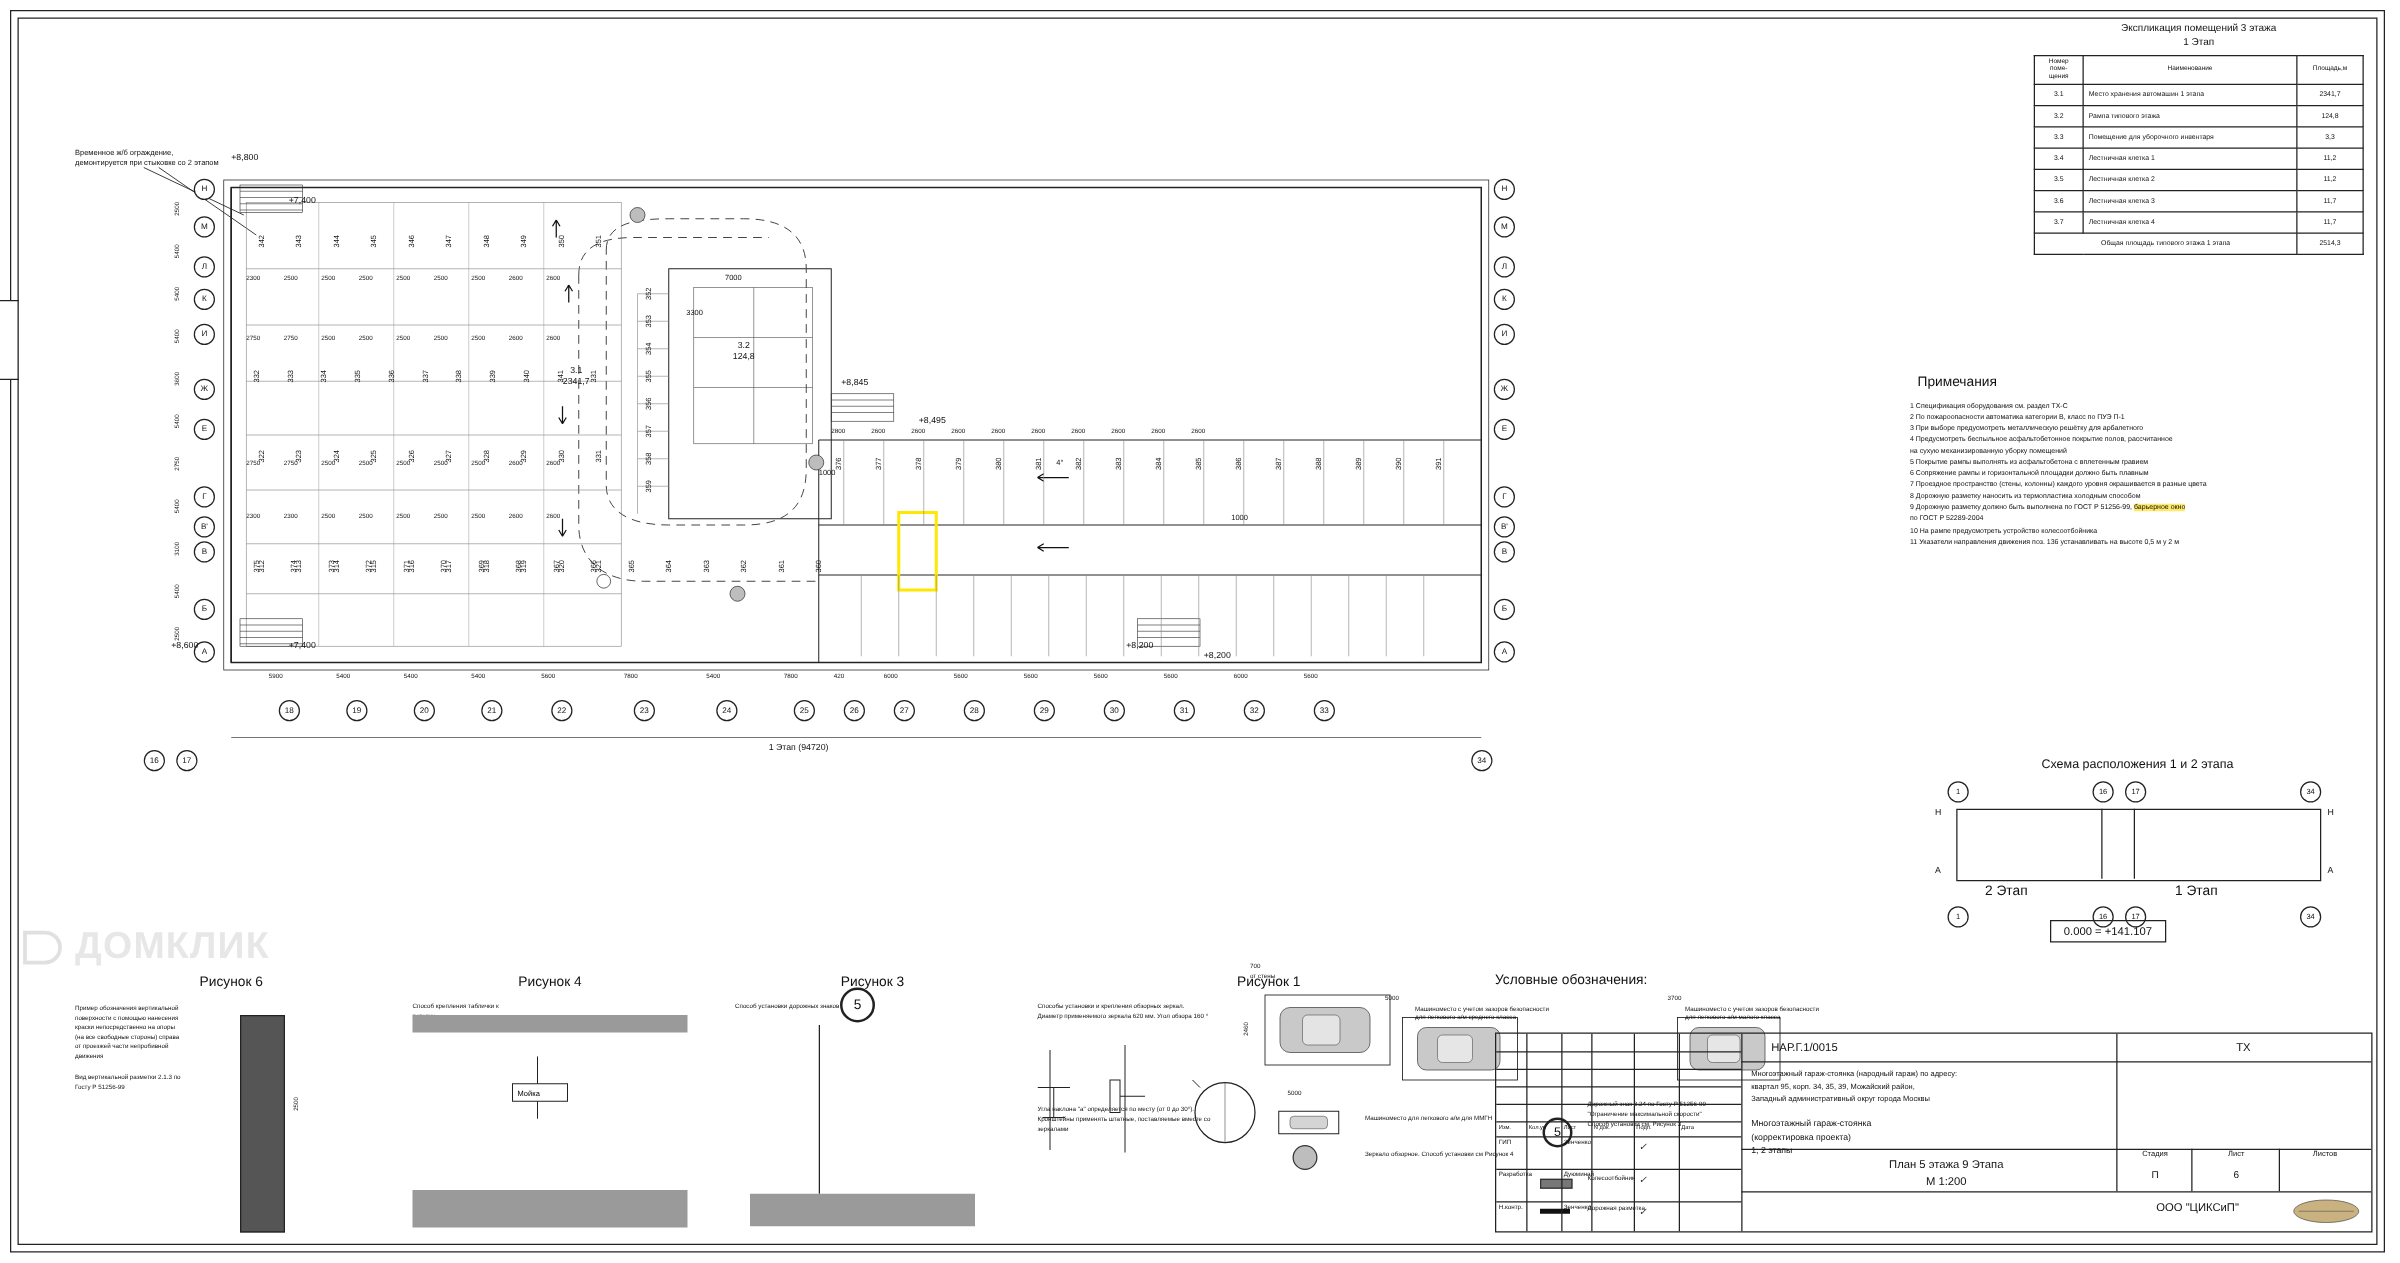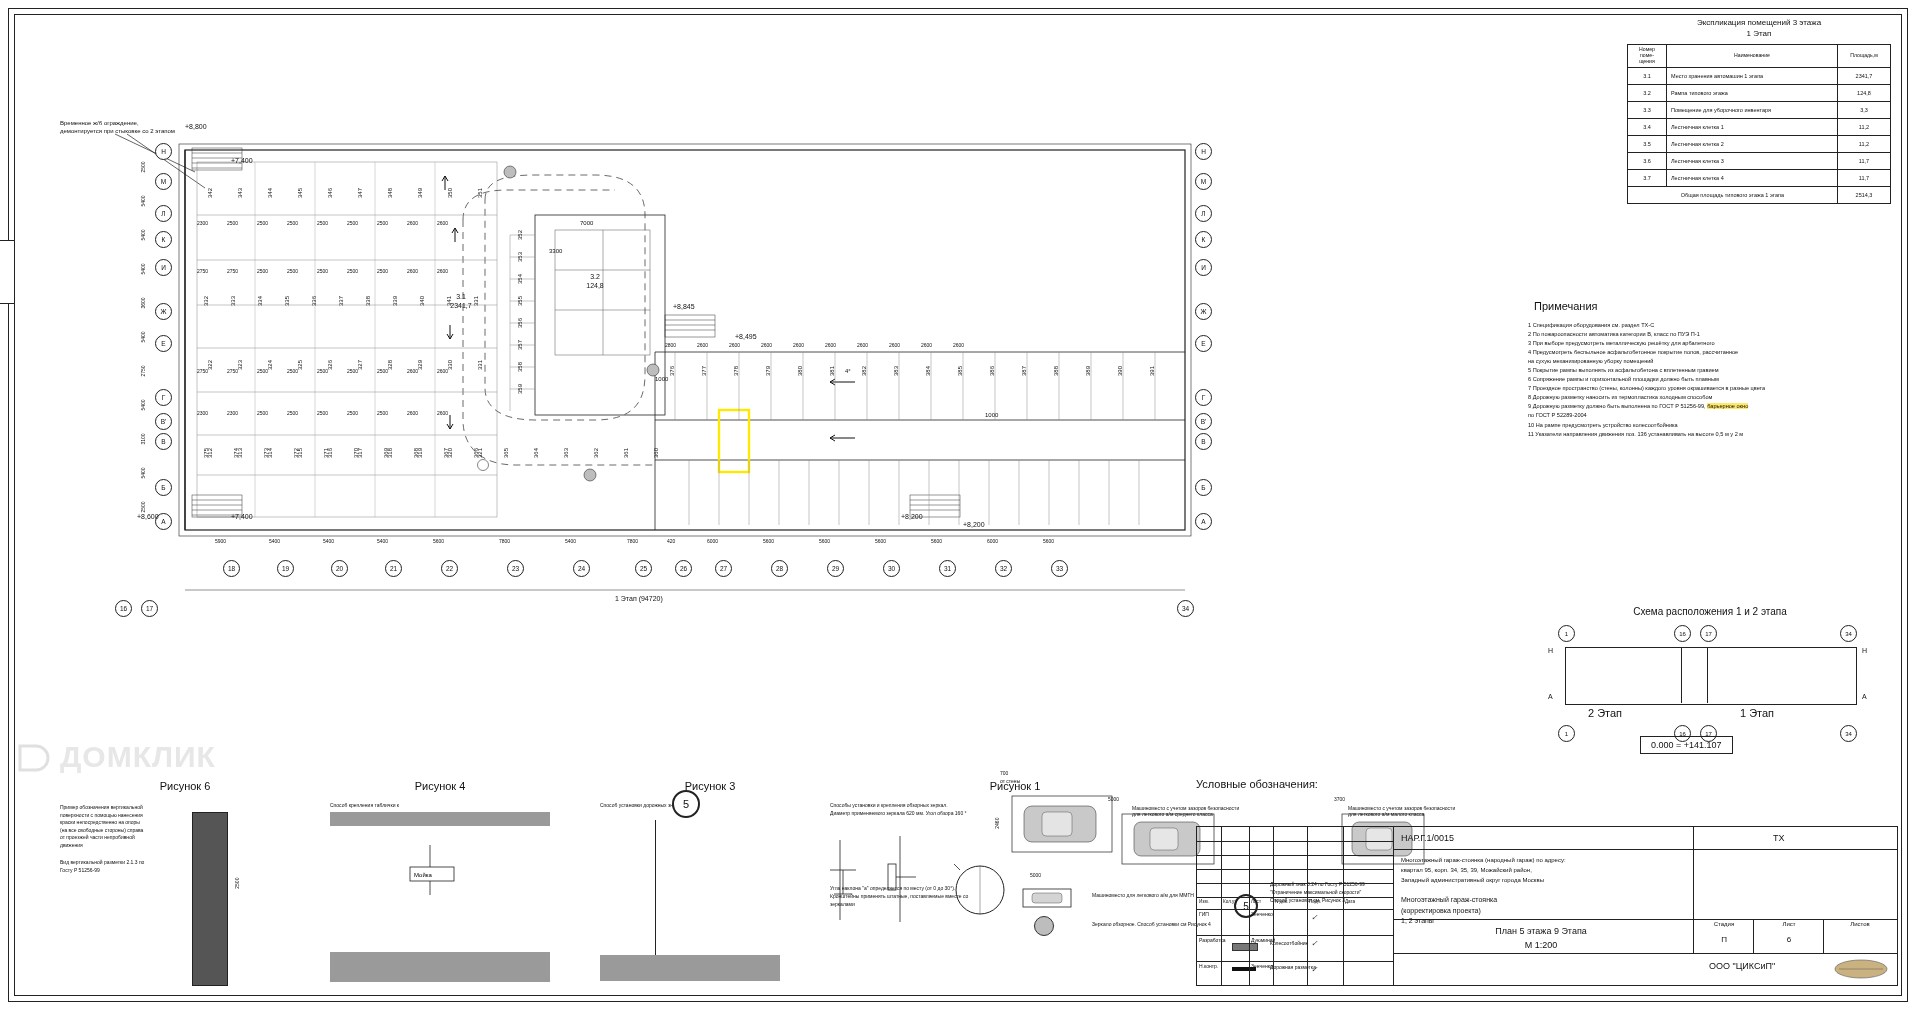--- a/index.html
+++ b/index.html
@@ -5,21 +5,21 @@
   html,body{margin:0;padding:0;background:#fff;}
   body{width:1920px;height:1010px;position:relative;overflow:hidden;font-family:"Liberation Sans",sans-serif;color:#111;}
   #sheet{position:absolute;left:0;top:0;width:1920px;height:1010px;background:#fff;}
   .frame{position:absolute;left:8px;top:8px;width:1898px;height:992px;border:1px solid #222;}
   .frame2{position:absolute;left:14px;top:14px;width:1886px;height:980px;border:1px solid #222;}
   .nub{position:absolute;left:0;top:240px;width:14px;height:62px;border:1px solid #222;border-left:none;background:#fff;}
   .tiny{font-size:5px;line-height:1.25;}
   .t6{font-size:6px;line-height:1.3;}
   .t7{font-size:7px;line-height:1.3;}
   .t8{font-size:8px;line-height:1.3;}
-  .t9{font-size:9px;line-height:1.3;}
+  .t9{font-size:9px;line-height:1.3;margin-left:16px;}
   .ctr{text-align:center;}
   .abs{position:absolute;}
   
   #exp{position:absolute;left:1627px;top:18px;width:264px;}
   #exp .cap{font-size:8px;text-align:center;line-height:1.35;margin-bottom:4px;}
   #exp table{border-collapse:collapse;width:264px;font-size:5.5px;}
   #exp th,#exp td{border:1px solid #222;padding:2px 2px;height:12px;}
   #exp th{font-weight:normal;font-size:5.2px;text-align:center;line-height:1.15;}
   #exp td.n{width:34px;text-align:center;}
   #exp td.a{width:48px;text-align:center;}
@@ -589,21 +589,21 @@
   </div>
   <div class="abs" style="left:330px;top:812px;width:220px;height:14px;background:#9a9a9a;"></div>
   <div class="abs" style="left:330px;top:952px;width:220px;height:30px;background:#9a9a9a;"></div>
   <svg class="abs" style="left:400px;top:845px;" width="110" height="70">
     <line x1="30" y1="0" x2="30" y2="50" stroke="#222" stroke-width="0.8"></line>
     <rect x="10" y="22" width="44" height="14" fill="#fff" stroke="#222" stroke-width="0.8"></rect>
     <text x="14" y="32" font-size="6" font-family="Liberation Sans">Мойка</text>
   </svg>
   <div class="abs tiny" style="left:398px;top:900px;transform:rotate(-90deg);"></div>
 
-  <div class="abs" style="left:600px;top:780px;width:220px;">
+  <div class="abs" style="left:588px;top:780px;width:220px;">
     <div class="figttl">Рисунок 3</div>
     <div class="tiny" style="margin-top:10px;line-height:1.5;" id="fig3cap">
         <div>Способ установки дорожных знаков</div>
       </div>
   </div>
   <div class="abs circ" style="left:672px;top:790px;width:24px;height:24px;font-size:11px;border-width:2px;border-color:#222;">5</div>
   <div class="abs" style="left:655px;top:820px;width:1px;height:135px;background:#222;"></div>
   <div class="abs" style="left:600px;top:955px;width:180px;height:26px;background:#9a9a9a;"></div>
   <div class="abs tiny" style="left:640px;top:900px;transform:rotate(-90deg);"></div>
 

